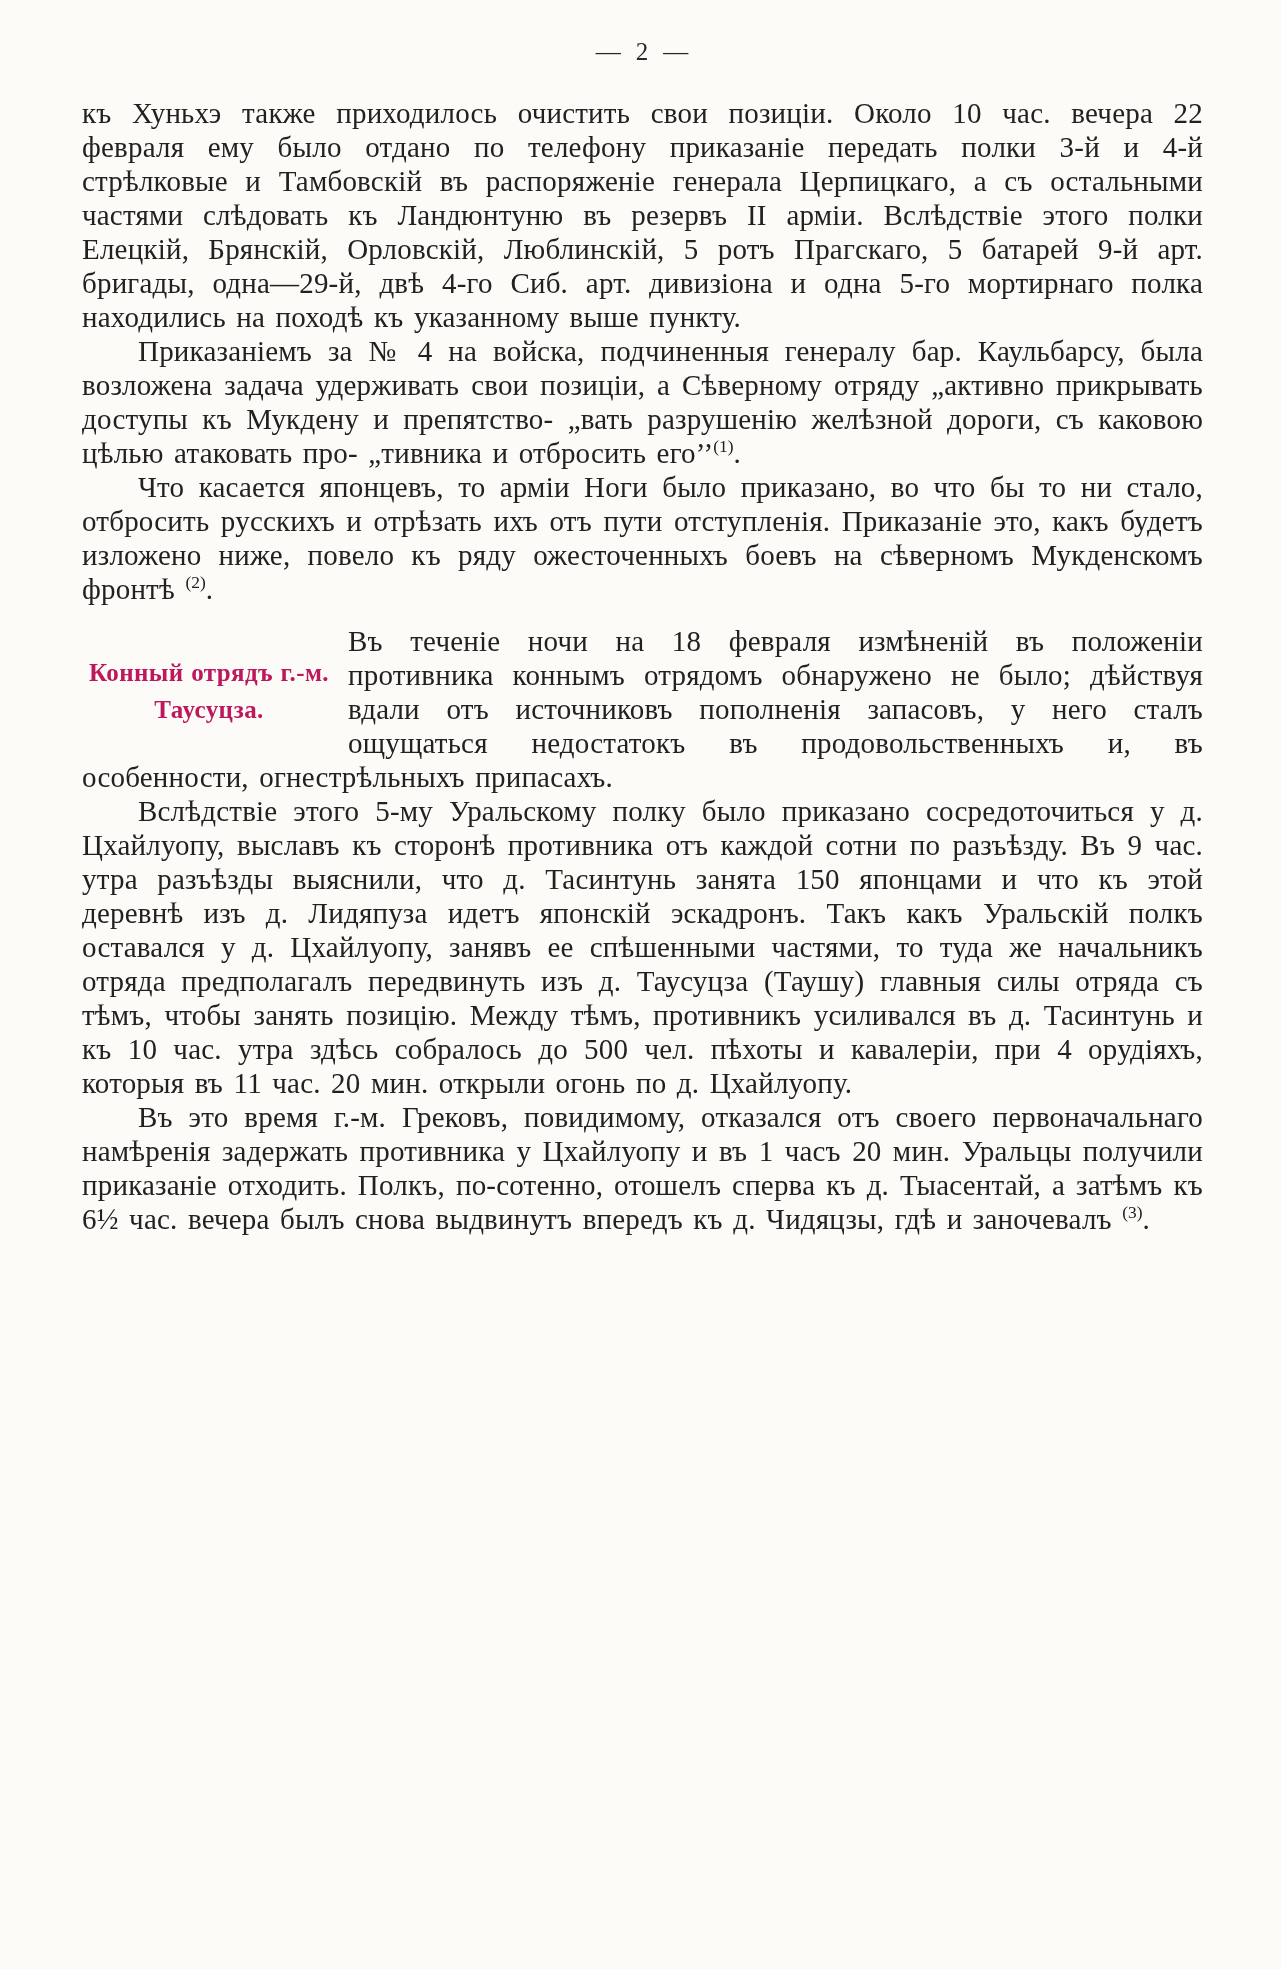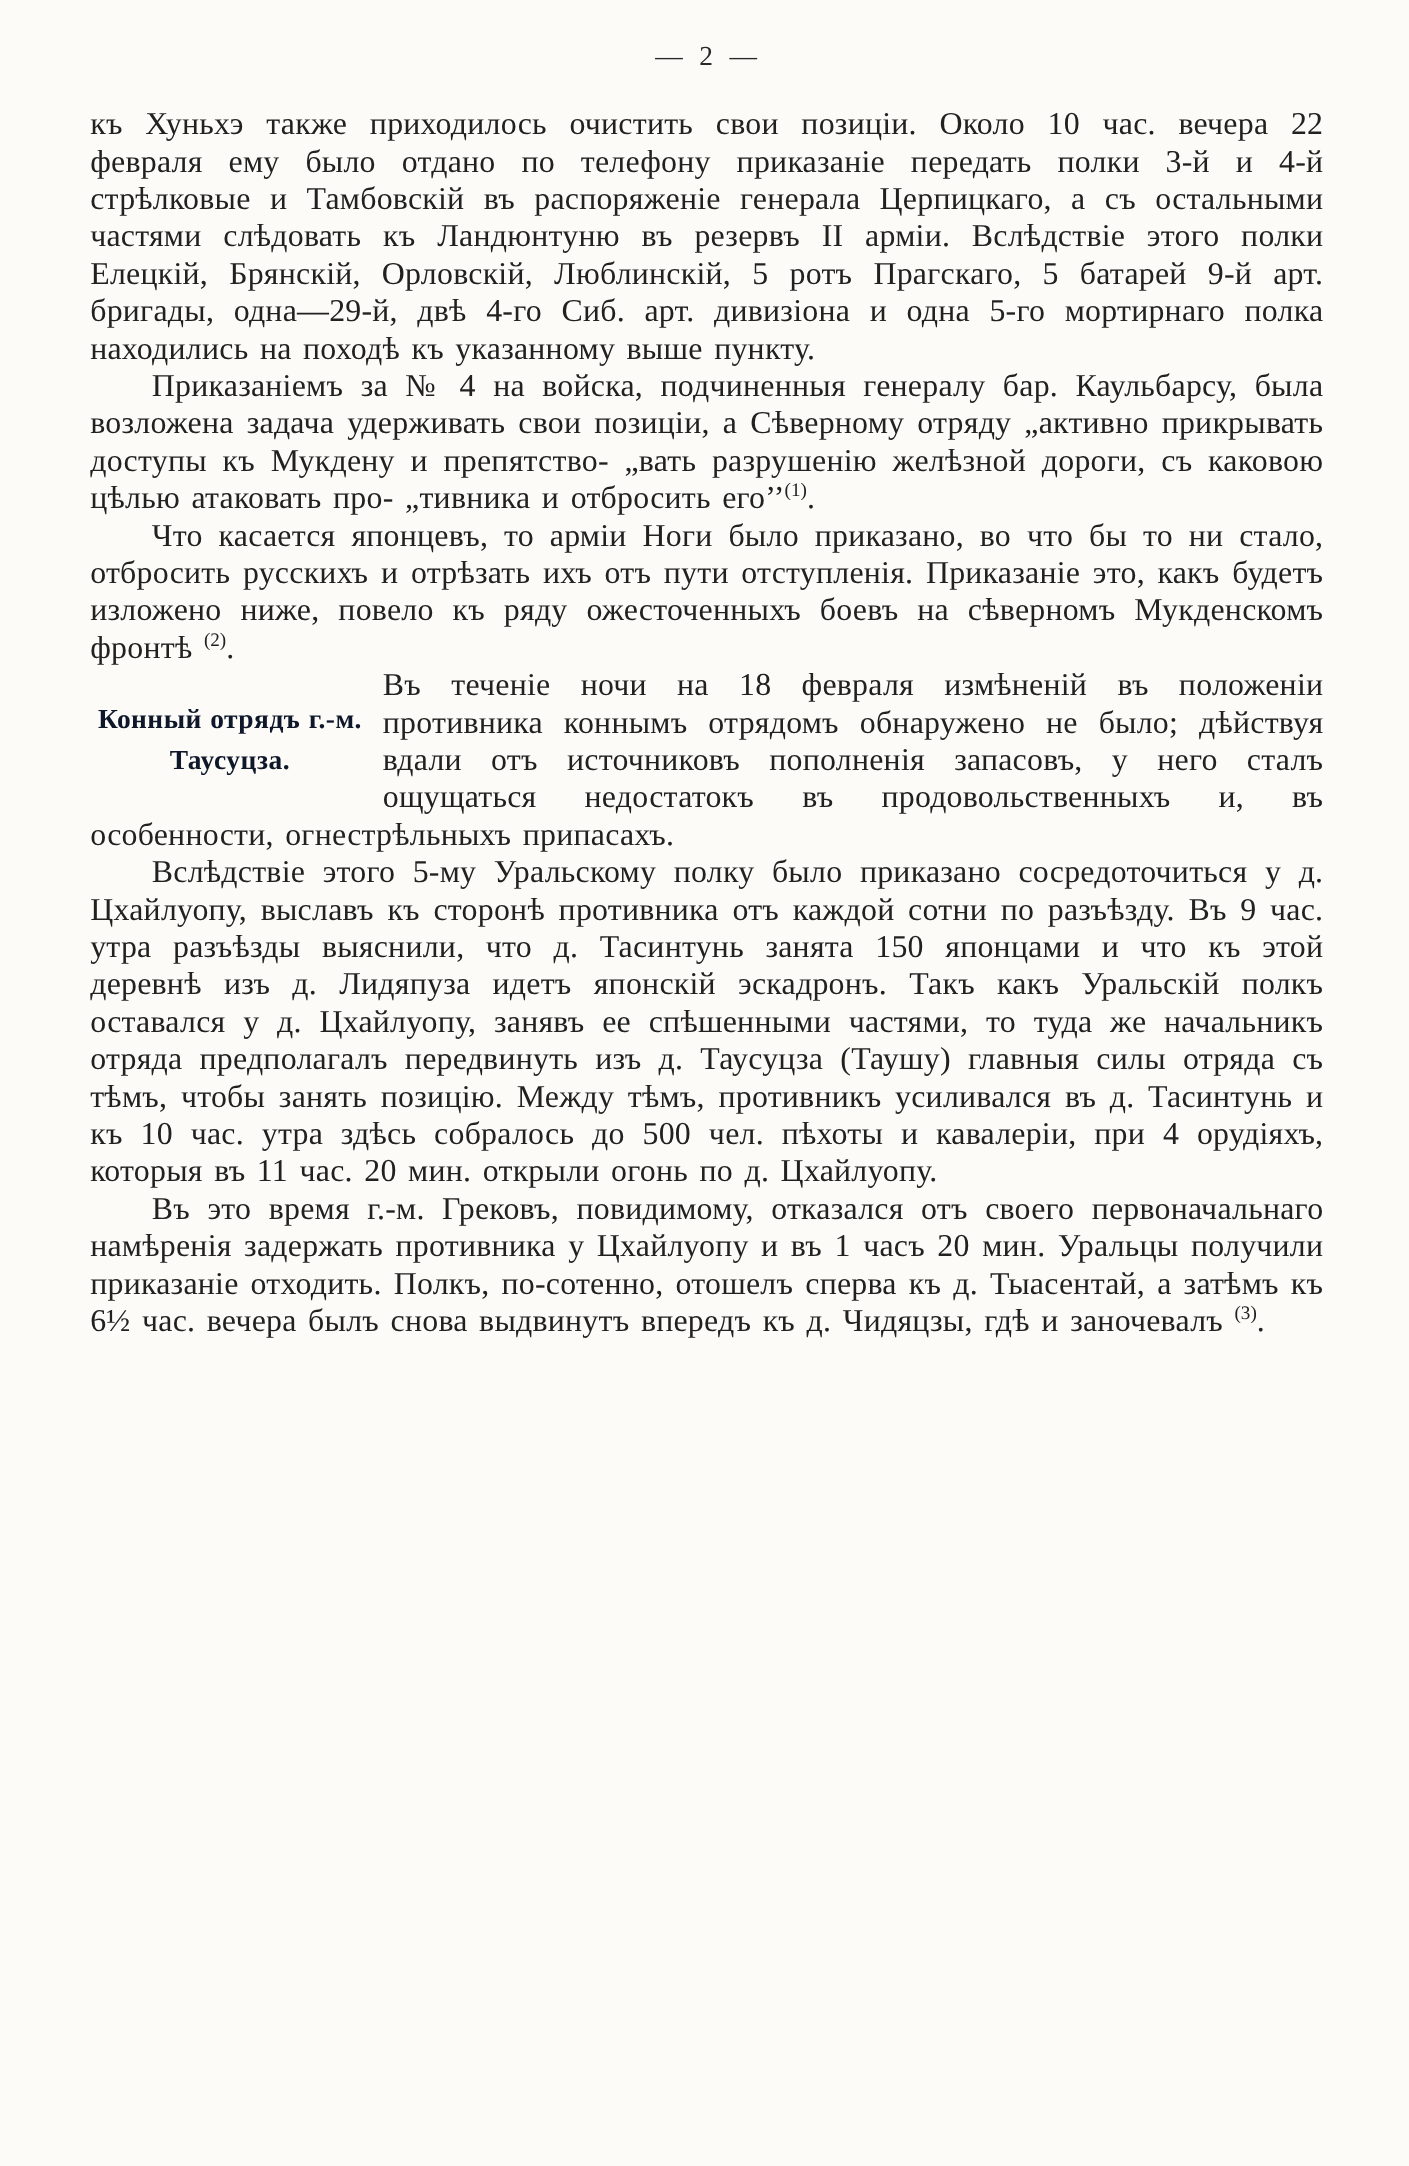--- a/index.html
+++ b/index.html
@@ -31,42 +31,42 @@
     font-size: 29px;
     line-height: 34px;
     letter-spacing: 0.2px;
     word-spacing: 3px;
   }
   p.para {
     margin: 0;
     text-align: justify;
     text-indent: 56px;
   }
-  p.para.no-indent { text-indent: 0; }
+  p.para.no-indent { text-indent: 0; margin-top: 18px; }
   .sup {
     vertical-align: super;
     font-size: 0.6em;
     line-height: 0;
     letter-spacing: 0;
   }
   .sidenote-block { position: relative; }
   .sidenote {
     float: left;
     width: 254px;
     height: 136px;
     margin-right: 12px;
     box-sizing: border-box;
     padding-top: 30px;
     text-align: center;
     font-weight: 700;
     font-size: 25px;
     line-height: 37px;
     letter-spacing: 0.4px;
     word-spacing: 1px;
-    color: #0f172a;
+    color: #be185d;
   }
   .sidenote-line { display: block; white-space: nowrap; }
   .clear { clear: both; }
 </style>
 </head>
 <body>
 
 <main class="page">
 
   <header class="page-header">

